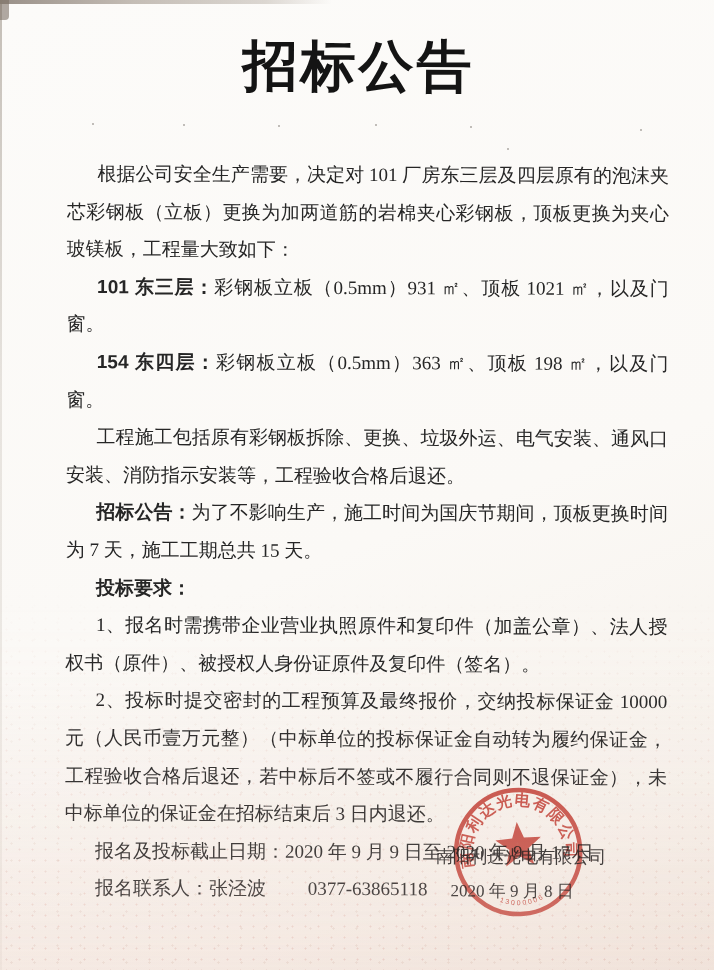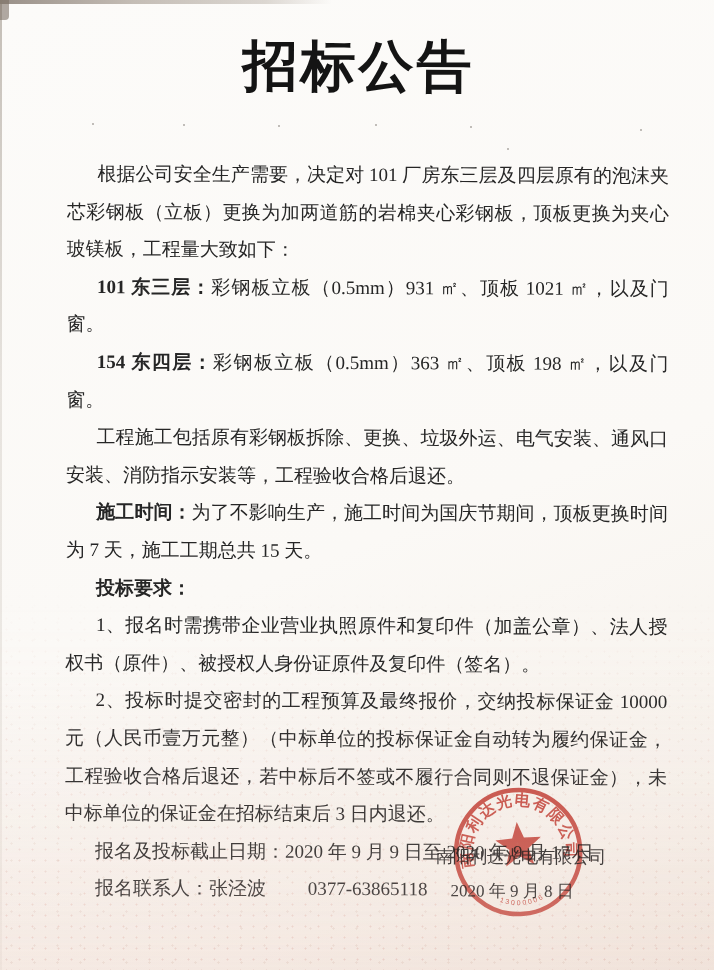--- a/index.html
+++ b/index.html
@@ -28,21 +28,21 @@
     mask-image:linear-gradient(180deg, transparent 0%, rgba(0,0,0,.55) 45%, #000 100%);}
 
   .content{position:absolute;inset:0;transform:rotate(.2deg);color:#262626;}
 
   .doc-title{position:absolute;left:0;top:30px;width:100%;text-align:center;
     font-size:55px;font-weight:700;letter-spacing:3px;color:#141414;margin:0;}
 
   .text-col{position:absolute;left:66px;top:156px;width:602px;
     font-size:19px;line-height:37.6px;text-align:justify;}
   .text-col p{margin:0;text-indent:1.6em;}
-  .hei{font-family:Liberation Serif, serif;font-weight:700;}
+  .hei{font-family:Liberation Sans, sans-serif;font-weight:700;}
   .phone{margin-left:2.2em;}
 
   .sig-company{position:absolute;left:437px;top:844px;font-size:17.5px;color:#262626;letter-spacing:-.5px;}
   .sig-date{position:absolute;left:452px;top:879px;font-size:17px;color:#262626;}
 
   .seal{position:absolute;left:447px;top:779px;width:145px;height:145px;
     mix-blend-mode:multiply;opacity:.88;}
 </style>
 </head>
 <body>
@@ -66,21 +66,21 @@
 
     <div class="text-col">
       <p><span>根据公司安全生产需要，决定对 101 厂房东三层及四层原有的泡沫夹芯彩钢板（立板）更换为加两道筋的岩棉夹心彩钢板，顶板更换为夹心玻镁板，工程量大致如下：</span></p>
 
       <p><span class="hei">101 东三层：</span><span>彩钢板立板（0.5mm）931 ㎡、顶板 1021 ㎡，以及门窗。</span></p>
 
       <p><span class="hei">154 东四层：</span><span>彩钢板立板（0.5mm）363 ㎡、顶板 198 ㎡，以及门窗。</span></p>
 
       <p><span>工程施工包括原有彩钢板拆除、更换、垃圾外运、电气安装、通风口安装、消防指示安装等，工程验收合格后退还。</span></p>
 
-      <p><span class="hei">施工时间：</span><span>为了不影响生产，施工时间为国庆节期间，顶板更换时间为 7 天，施工工期总共 15 天。</span></p>
+      <p><span class="hei">招标公告：</span><span>为了不影响生产，施工时间为国庆节期间，顶板更换时间为 7 天，施工工期总共 15 天。</span></p>
 
       <p><span class="hei">投标要求：</span></p>
 
       <p><span>1、报名时需携带企业营业执照原件和复印件（加盖公章）、法人授权书（原件）、被授权人身份证原件及复印件（签名）。</span></p>
 
       <p><span>2、投标时提交密封的工程预算及最终报价，交纳投标保证金 10000 元（人民币壹万元整）（中标单位的投标保证金自动转为履约保证金，工程验收合格后退还，若中标后不签或不履行合同则不退保证金），未中标单位的保证金在招标结束后 3 日内退还。</span></p>
 
       <p><span>报名及投标截止日期：2020 年 9 月 9 日至 2020 年 9 月 17 日</span></p>
 
       <p><span>报名联系人：</span><span>张泾波</span><span class="phone">0377-63865118</span></p>

